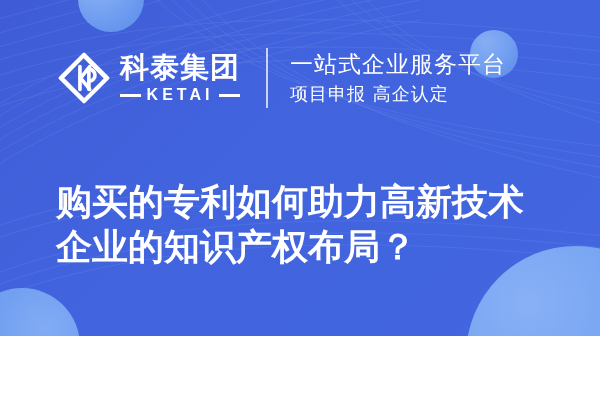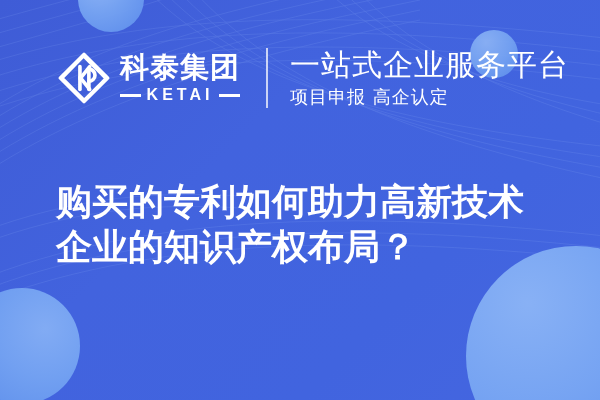--- a/index.html
+++ b/index.html
@@ -7,21 +7,21 @@
     padding: 0;
     background: #ffffff;
   }
   body {
     font-family: "Liberation Sans", "DejaVu Sans", sans-serif;
   }
 
   .banner {
     position: relative;
     width: 600px;
-    height: 400px;
+    height: 336px;
     overflow: hidden;
     background: #4263DE;
     background-image:
       linear-gradient(135deg, #3F5CD6 0%, #4263DE 38%, #4164DF 70%, #4566E0 100%);
   }
 
   
   .blob {
     position: absolute;
     border-radius: 50%;
@@ -127,21 +127,21 @@
     flex: 0 0 auto;
   }
 
   .tagline {
     display: flex;
     flex-direction: column;
     justify-content: center;
   }
   .tagline-main {
     color: #ffffff;
-    font-size: 30px;
+    font-size: 23px;
     line-height: 1.08;
     letter-spacing: 1px;
     white-space: nowrap;
     font-family: Liberation Serif, serif;
   }
   .tagline-sub {
     color: #ffffff;
     font-size: 18px;
     line-height: 1.1;
     margin-top: 6px;

